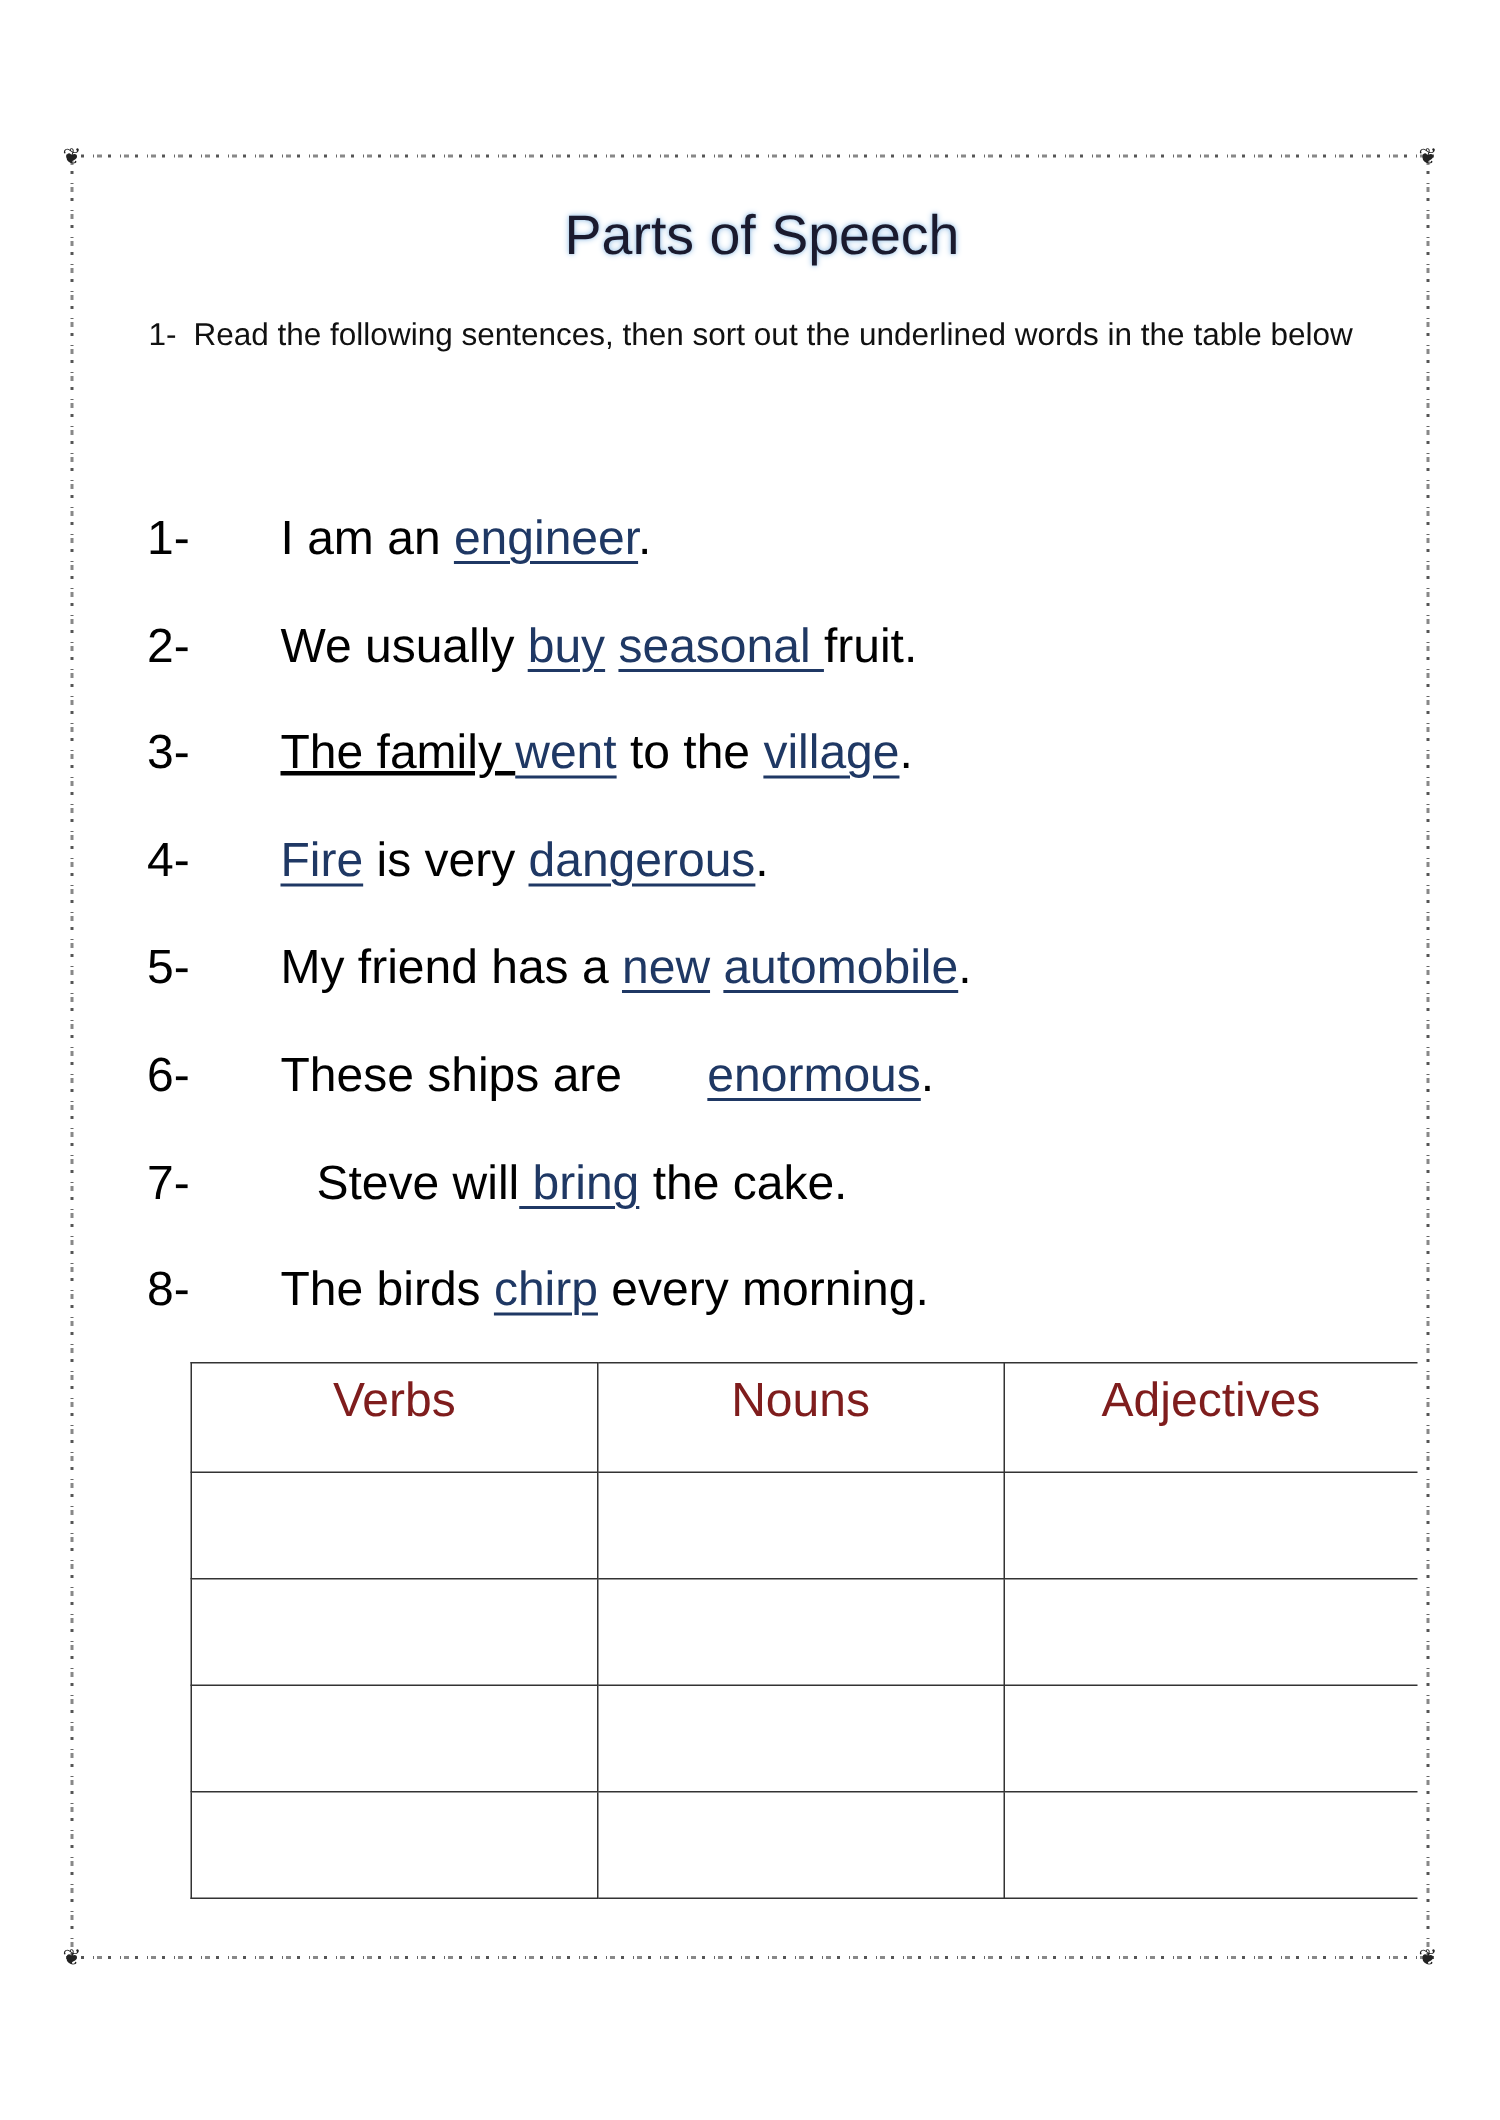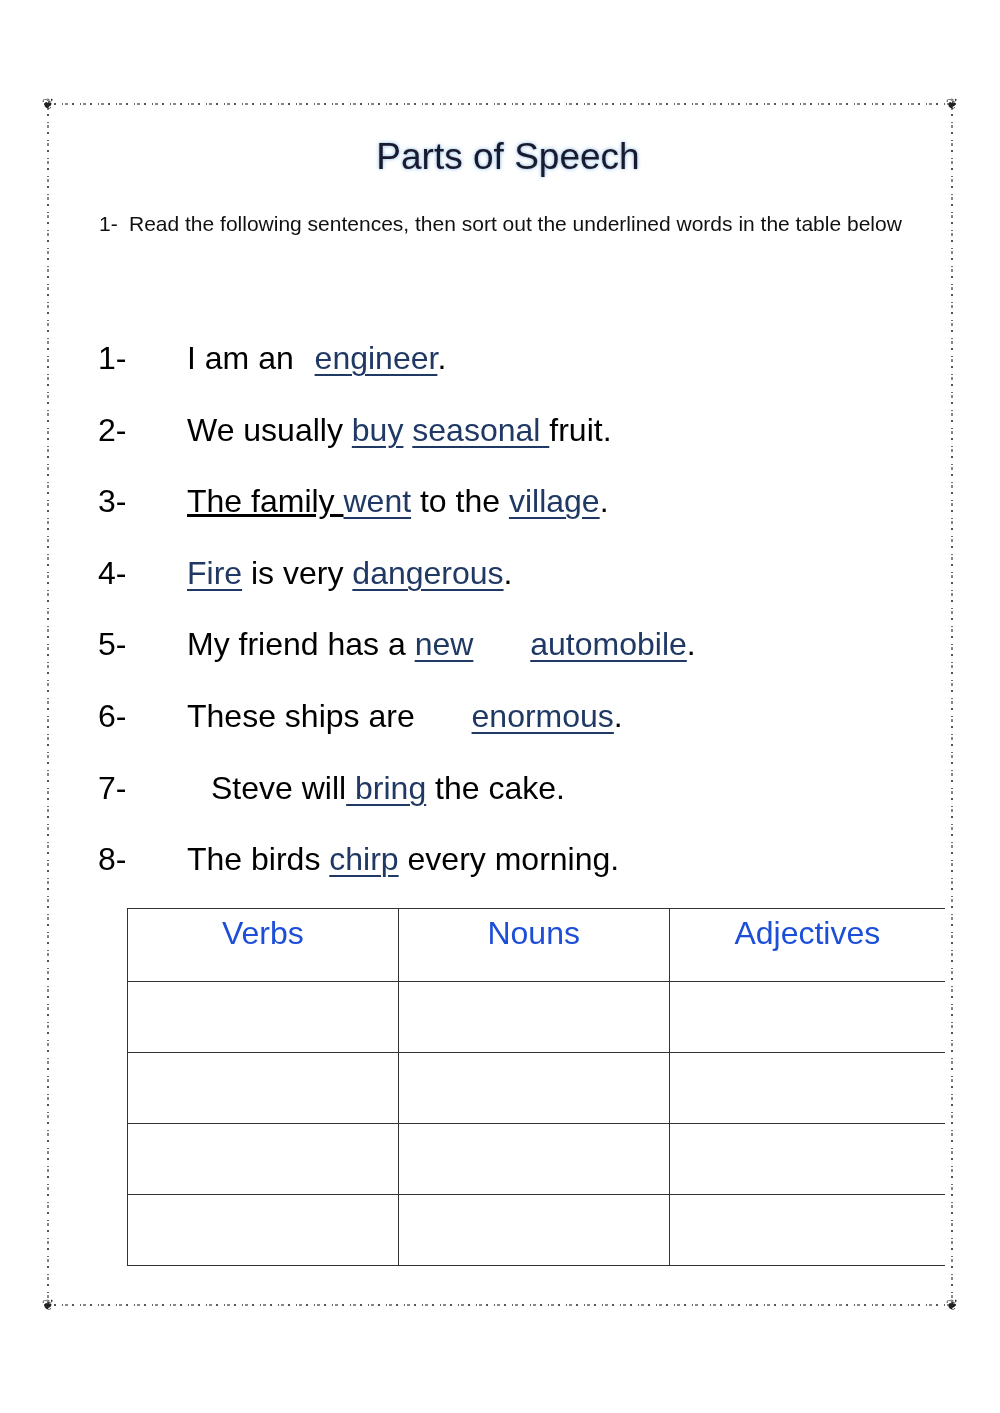--- a/index.html
+++ b/index.html
@@ -59,21 +59,21 @@
 
     table.sort-table {
       position: absolute; left: 127px; top: 908px; width: 818px;
       border-collapse: collapse;
     }
     .sort-table td, .sort-table th {
       border: 1px solid #333; height: 71px; padding: 0; box-sizing: border-box;
     }
     .sort-table tr > *:last-child { border-right: none; }
     .sort-table th {
-      font-weight: normal; color: #1d4ed8; font-size: 32px; vertical-align: top;
+      font-weight: normal; color: #7f1d1d; font-size: 32px; vertical-align: top;
       padding-top: 6px; height: 73px;
     }
     .sort-table col.c1 { width: 271px; }
     .sort-table col.c2 { width: 271px; }
     .sort-table col.c3 { width: 276px; }
   </style>
 </head>
 <body>
 
 <div class="frame-top"></div>
@@ -89,37 +89,37 @@
 
 <div class="instruction">
   <span class="num">1-</span>
   <span class="text">Read the following sentences, then sort out the underlined words in the table below</span>
 </div>
 
 <div class="sentences">
 
   <div class="sentence">
       <span class="num">1-</span>
-      <span class="body"><span style="white-space: pre;">I am an </span><span class="u" style="white-space: pre; margin-left: 12px;">engineer</span><span style="white-space: pre;">.</span></span>
+      <span class="body"><span style="white-space: pre;">I am an </span><span class="u" style="white-space: pre;">engineer</span><span style="white-space: pre;">.</span></span>
     </div>
   <div class="sentence">
       <span class="num">2-</span>
       <span class="body"><span style="white-space: pre;">We usually </span><span class="u" style="white-space: pre;">buy</span><span style="white-space: pre;"> </span><span class="u" style="white-space: pre;">seasonal </span><span style="white-space: pre;">fruit.</span></span>
     </div>
   <div class="sentence">
       <span class="num">3-</span>
       <span class="body"><span style="white-space: pre; text-decoration: underline;">The family </span><span class="u" style="white-space: pre;">went</span><span style="white-space: pre;"> to the </span><span class="u" style="white-space: pre;">village</span><span style="white-space: pre;">.</span></span>
     </div>
   <div class="sentence">
       <span class="num">4-</span>
       <span class="body"><span class="u" style="white-space: pre;">Fire</span><span style="white-space: pre;"> is very </span><span class="u" style="white-space: pre; text-align: right;">dangerous</span><span style="white-space: pre;">.</span></span>
     </div>
   <div class="sentence">
       <span class="num">5-</span>
-      <span class="body"><span style="white-space: pre;">My friend has a </span><span class="u" style="white-space: pre;">new</span><span style="white-space: pre;"> </span><span class="u" style="white-space: pre; margin-left: 48px;">automobile</span><span style="white-space: pre;">.</span></span>
+      <span class="body"><span style="white-space: pre;">My friend has a </span><span class="u" style="white-space: pre;">new</span><span style="white-space: pre;"> </span><span class="u" style="white-space: pre;">automobile</span><span style="white-space: pre;">.</span></span>
     </div>
   <div class="sentence">
       <span class="num">6-</span>
       <span class="body"><span style="white-space: pre;">These ships are </span><span class="u" style="white-space: pre; margin-left: 48px;">enormous</span><span style="white-space: pre;">.</span></span>
     </div>
   <div class="sentence">
       <span class="num">7-</span>
       <span class="body"><span style="white-space: pre; margin-left: 24px;">Steve will</span><span class="u" style="white-space: pre;"> bring</span><span style="white-space: pre;"> the cake.</span></span>
     </div>
   <div class="sentence">

